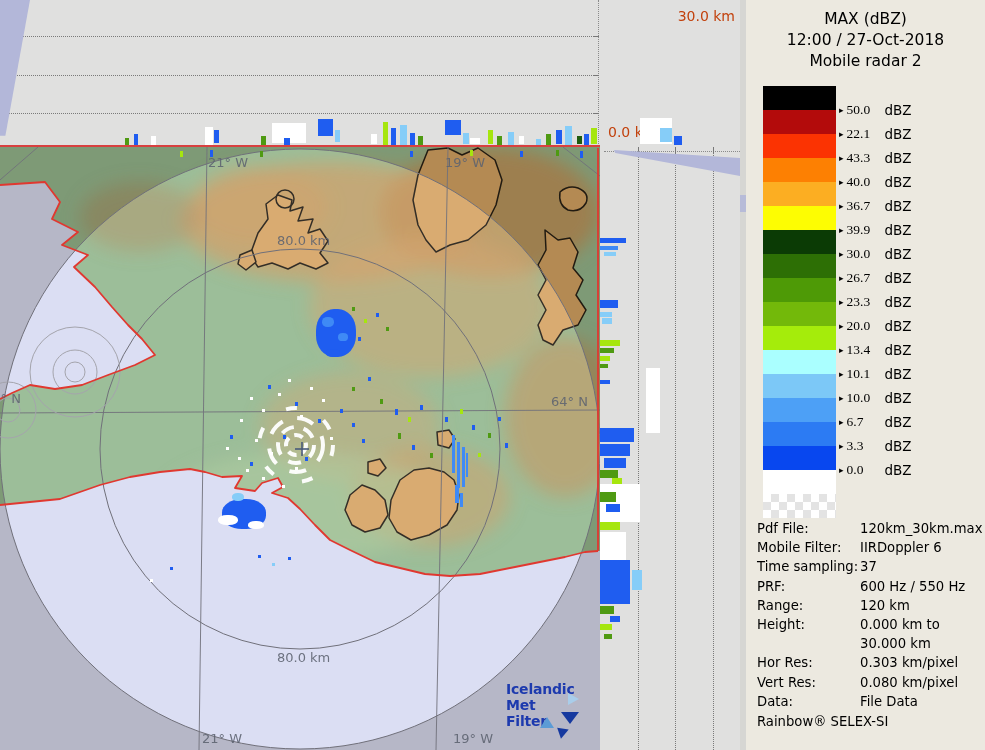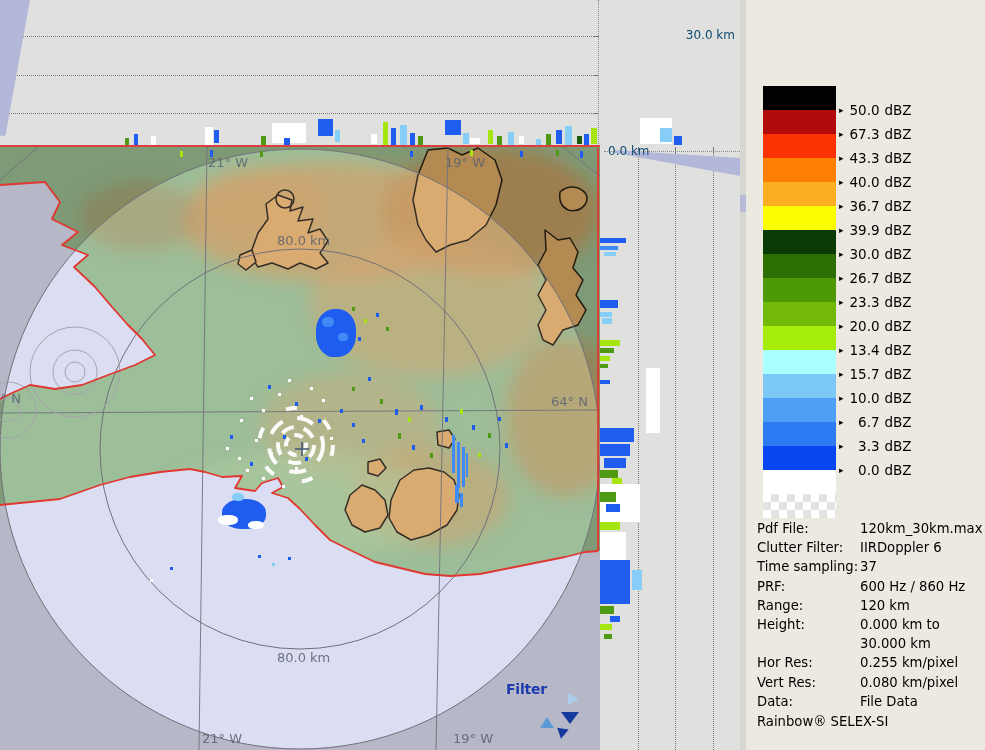--- a/index.html
+++ b/index.html
@@ -12,21 +12,21 @@
   .hgrid{position:absolute;left:0;width:598px;height:0;border-top:1px dotted #7a7a7a;}
   .vgrid{position:absolute;top:153px;height:597px;width:0;border-left:1px dotted #7a7a7a;}
   #vaxis{position:absolute;left:598px;top:0;height:146px;border-left:1px dotted #8a8a8a;}
   #haxis{position:absolute;left:4px;top:151px;width:136px;border-top:1px dotted #8a8a8a;}
   .tick{position:absolute;background:#777;}
   #wedgeL{position:absolute;left:0;top:0;width:30px;height:140px;background:#b3b7d9;
           clip-path:polygon(0 0,100% 0,18% 97%,0 97%);}
   #wedgeR{position:absolute;left:14px;top:149px;width:126px;height:30px;background:#b3b7d9;
           clip-path:polygon(0 1px,100% 9px,100% 27px,1% 4px);}
   #redtop{position:absolute;left:0;top:145px;width:600px;height:2px;background:#d84040;}
-  .axlabel{position:absolute;font-size:12px;color:#0c4a6e;white-space:nowrap;margin-top:20px;}
+  .axlabel{position:absolute;font-size:14px;color:#c2410c;white-space:nowrap;}
 
   
   #map{position:absolute;left:0;top:147px;width:600px;height:603px;overflow:hidden;}
   #map svg{position:absolute;left:0;top:0;}
   .maplabel{position:absolute;font-size:13px;color:#5d6370;opacity:.88;white-space:nowrap;}
   .echo{position:absolute;}
 
   
   #imo{position:absolute;left:506px;top:534px;width:96px;height:60px;}
   .imo-text{font-weight:bold;font-size:14px;line-height:16px;color:#1d3aae;letter-spacing:-.2px;}
@@ -45,21 +45,21 @@
   
   #legend-swatches{position:absolute;left:763px;top:86px;width:73px;}
   .band{width:73px;height:24px;}
   .checker{background-color:#fff;
     background-image:linear-gradient(45deg,#e3e3e3 25%,transparent 25%,transparent 75%,#e3e3e3 75%),
                      linear-gradient(45deg,#e3e3e3 25%,transparent 25%,transparent 75%,#e3e3e3 75%);
     background-position:0 0,8px 8px;background-size:16px 16px;}
   #legend-labels{position:absolute;left:839px;top:86px;width:130px;height:440px;}
   .legend-label{position:absolute;left:0;display:flex;align-items:center;font-size:13.5px;color:#000;height:18px;}
   .arrow{font-size:9px;margin-right:3px;color:#000;}
-  .lv{display:inline-block;width:33px;text-align:right;}
+  .lv{display:inline-block;width:33px;text-align:left;font-family:Liberation Serif, serif;}
   .lu{padding-left:5px;}
 
   
   #metadata{position:absolute;left:757px;top:519px;width:226px;display:grid;
             grid-template-columns:103px 1fr;font-size:13.2px;line-height:19.2px;color:#000;}
   #rainbow{position:absolute;left:757px;top:714px;font-size:13.2px;color:#000;}
 </style>
 </head>
 <body>
 
@@ -284,20 +284,21 @@
         <div class="maplabel" style="left: 445px; top: 8px;">19° W</div>
         <div class="maplabel" style="left: 277px; top: 86px;">80.0 km</div>
         <div class="maplabel" style="left: 551px; top: 247px;">64° N</div>
         <div class="maplabel" style="left: -16px; top: 244px;">64° N</div>
         <div class="maplabel" style="left: 277px; top: 503px;">80.0 km</div>
         <div class="maplabel" style="left: 202px; top: 584px;">21° W</div>
         <div class="maplabel" style="left: 453px; top: 584px;">19° W</div>
       </div>
 
     <div id="imo">
+      <div class="imo-text">Icelandic Met</div>
       <div class="imo-text">Filter</div>
       <div class="tri" id="tri-light"></div>
       <div class="tri" id="tri-mid"></div>
       <div class="tri" id="tri-navy"></div>
       <div class="tri" id="tri-navy2"></div>
     </div>
   </div>
 
   <div style="position:absolute;left:0;top:0;width:740px;height:147px;">
       <div class="echo" style="left: 125px; top: 138px; width: 4px; height: 7px; background: rgb(79, 154, 18);"></div>
@@ -331,20 +332,25 @@
       <div class="echo" style="left: 584px; top: 134px; width: 5px; height: 11px; background: rgb(31, 93, 240);"></div>
       <div class="echo" style="left: 591px; top: 128px; width: 6px; height: 16px; background: rgb(166, 230, 14);"></div>
       <div class="echo" style="left: 640px; top: 118px; width: 32px; height: 26px; background: rgb(255, 255, 255);"></div>
       <div class="echo" style="left: 660px; top: 128px; width: 12px; height: 14px; background: rgb(134, 205, 248);"></div>
       <div class="echo" style="left: 674px; top: 136px; width: 8px; height: 9px; background: rgb(31, 93, 240);"></div>
     </div>
 
   <div id="divider"></div>
   <div id="divhandle"></div>
 
+  <div id="titleblock">
+    <div>MAX (dBZ)</div>
+    <div>12:00 / 27-Oct-2018</div>
+    <div>Mobile radar 2</div>
+  </div>
 
   <div id="legend-swatches">
       <div class="band" style="background: rgb(0, 0, 0);"></div>
       <div class="band" style="background: rgb(179, 11, 11);"></div>
       <div class="band" style="background: rgb(251, 51, 2);"></div>
       <div class="band" style="background: rgb(253, 128, 2);"></div>
       <div class="band" style="background: rgb(252, 174, 34);"></div>
       <div class="band" style="background: rgb(253, 253, 2);"></div>
       <div class="band" style="background: rgb(11, 59, 5);"></div>
       <div class="band" style="background: rgb(45, 111, 5);"></div>
@@ -360,21 +366,21 @@
       <div class="band checker"></div>
     </div>
   <div id="legend-labels">
       <div class="legend-label" style="top: 15px;">
         <span class="arrow">▸</span>
         <span class="lv">50.0</span>
         <span class="lu">dBZ</span>
       </div>
       <div class="legend-label" style="top: 39px;">
         <span class="arrow">▸</span>
-        <span class="lv">67.3</span>
+        <span class="lv">22.1</span>
         <span class="lu">dBZ</span>
       </div>
       <div class="legend-label" style="top: 63px;">
         <span class="arrow">▸</span>
         <span class="lv">43.3</span>
         <span class="lu">dBZ</span>
       </div>
       <div class="legend-label" style="top: 87px;">
         <span class="arrow">▸</span>
         <span class="lv">40.0</span>
@@ -410,21 +416,21 @@
         <span class="lv">20.0</span>
         <span class="lu">dBZ</span>
       </div>
       <div class="legend-label" style="top: 255px;">
         <span class="arrow">▸</span>
         <span class="lv">13.4</span>
         <span class="lu">dBZ</span>
       </div>
       <div class="legend-label" style="top: 279px;">
         <span class="arrow">▸</span>
-        <span class="lv">15.7</span>
+        <span class="lv">10.1</span>
         <span class="lu">dBZ</span>
       </div>
       <div class="legend-label" style="top: 303px;">
         <span class="arrow">▸</span>
         <span class="lv">10.0</span>
         <span class="lu">dBZ</span>
       </div>
       <div class="legend-label" style="top: 327px;">
         <span class="arrow">▸</span>
         <span class="lv">6.7</span>
@@ -438,34 +444,34 @@
       <div class="legend-label" style="top: 375px;">
         <span class="arrow">▸</span>
         <span class="lv">0.0</span>
         <span class="lu">dBZ</span>
       </div>
     </div>
 
   <div id="metadata">
       <div>Pdf File:</div>
       <div>120km_30km.max</div>
-      <div>Clutter Filter:</div>
+      <div>Mobile Filter:</div>
       <div>IIRDoppler 6</div>
       <div>Time sampling:</div>
       <div>37</div>
       <div>PRF:</div>
-      <div>600 Hz / 860 Hz</div>
+      <div>600 Hz / 550 Hz</div>
       <div>Range:</div>
       <div>120 km</div>
       <div>Height:</div>
       <div>0.000 km to</div>
       <div></div>
       <div>30.000 km</div>
       <div>Hor Res:</div>
-      <div>0.255 km/pixel</div>
+      <div>0.303 km/pixel</div>
       <div>Vert Res:</div>
       <div>0.080 km/pixel</div>
       <div>Data:</div>
       <div>File Data</div>
     </div>
   <div id="rainbow">Rainbow® SELEX-SI</div>
 
 </div>
 
 </body></html>

